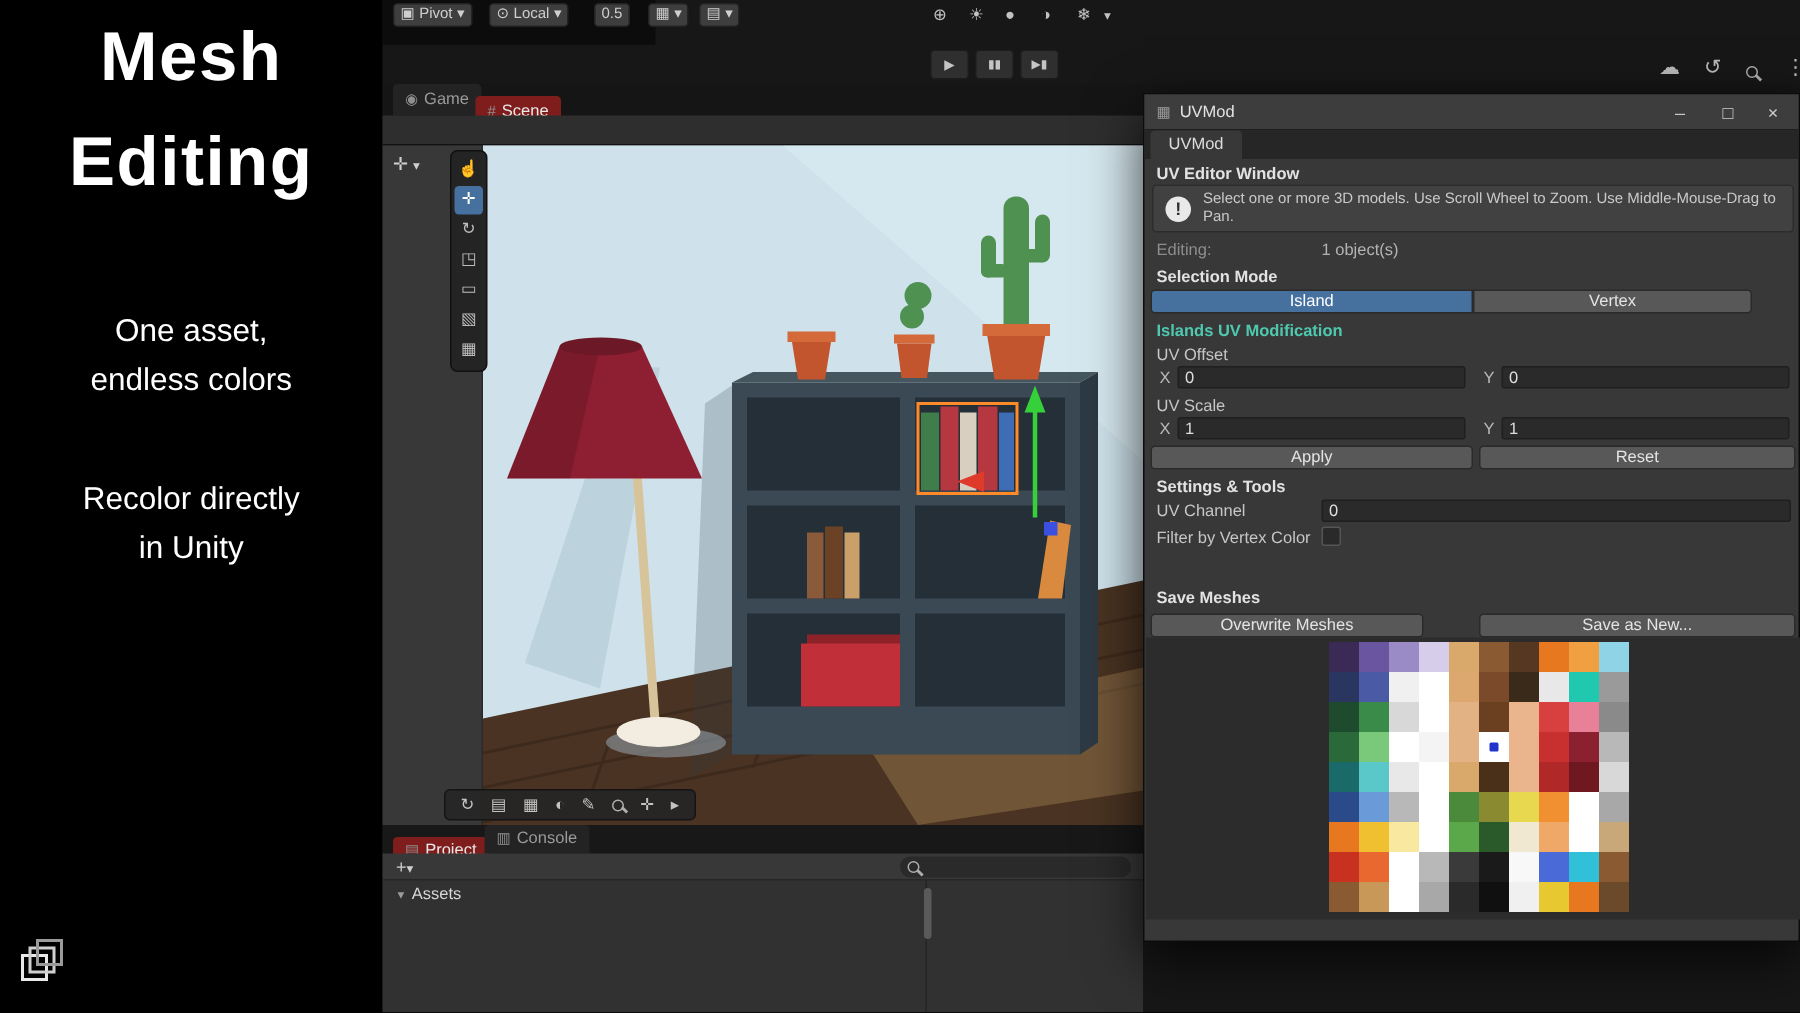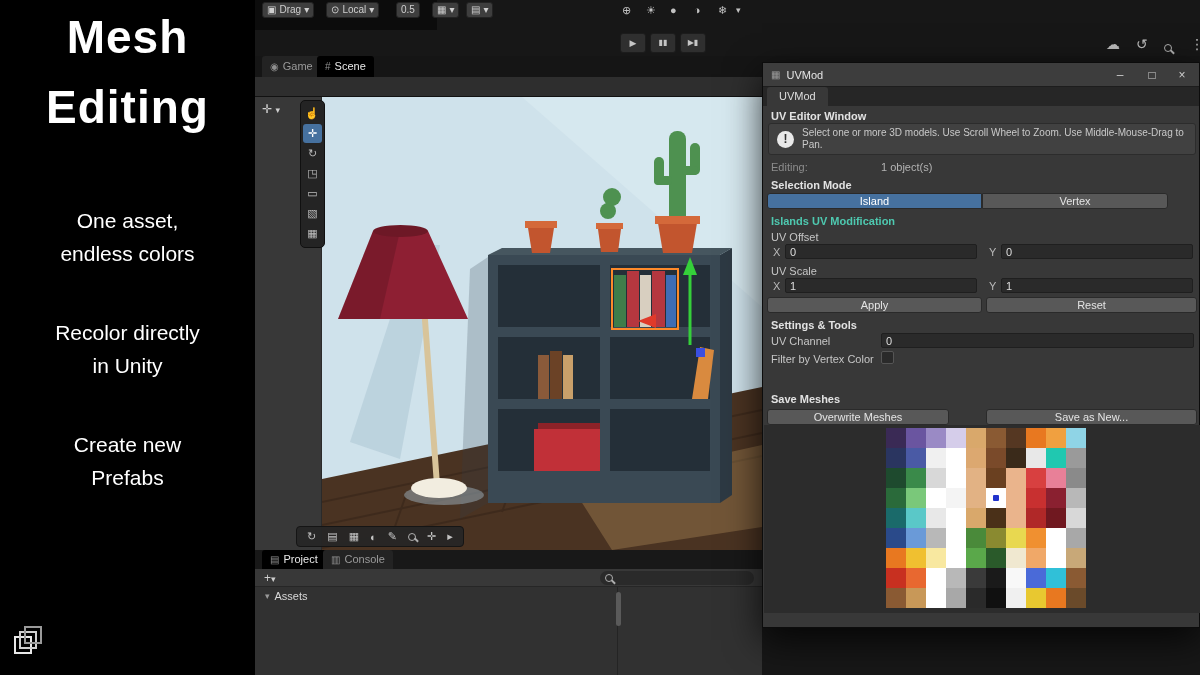--- a/index.html
+++ b/index.html
@@ -19,21 +19,21 @@
   .layers i:nth-child(3){left:10px;top:0;border-color:#9a9a9a;}
 
   
   .editor-bg{left:255px;top:0;width:945px;height:675px;background:#171717;}
   .top-black{left:255px;top:0;width:182px;height:30px;background:#0c0c0c;}
   .playbar-btn{position:absolute;top:33px;width:26px;height:20px;background:#2f2f2f;border:1px solid #1c1c1c;
                border-radius:3px;color:#c5c5c5;font-size:9px;text-align:center;line-height:18px;}
   .top-ico{position:absolute;top:36px;color:#b9b9b9;font-size:14px;line-height:16px;}
   .tabstrip{left:255px;top:56px;width:945px;height:21px;background:#151515;}
   .tab{position:absolute;top:0;height:21px;font-size:11px;line-height:21px;padding:0 8px;color:#9a9a9a;background:#232323;border-radius:3px 3px 0 0;}
-  .tab.active{background:#000000;color:#e8e8e8;}
+  .tab.active{background:#7f1d1d;color:#e8e8e8;margin-top:8px;}
   .tab .tico{margin-right:4px;font-size:10px;color:#8f8f8f;}
   .scenetoolbar{left:255px;top:77px;width:507px;height:20px;background:#2e2e2e;border-bottom:1px solid #121212;}
   .tb-btn{position:absolute;top:2px;height:16px;background:#3e3e3e;border:1px solid #232323;border-radius:3px;
           color:#cfcfcf;font-size:10px;line-height:14px;padding:0 4px;display:flex;align-items:center;gap:3px;}
   .tb-ico{position:absolute;top:2px;color:#c2c2c2;font-size:11px;line-height:16px;}
   .left-strip{left:255px;top:97px;width:67px;height:453px;background:#383838;border-right:1px solid #2a2a2a;}
   .move-ctl{position:absolute;left:262px;top:102px;color:#cfcfcf;font-size:12px;}
   .tool-palette{left:300px;top:100px;width:25px;height:148px;background:#242424;border:1px solid #101010;border-radius:5px;
                 display:flex;flex-direction:column;align-items:center;padding:3px 0;gap:1px;z-index:3;}
   .tool{width:19px;height:19px;color:#bdbdbd;font-size:11px;text-align:center;line-height:19px;border-radius:3px;}
@@ -97,24 +97,20 @@
     <div class="title" style="top:10px">Mesh</div>
     <div class="title" style="top:80px">Editing</div>
     <div class="bullet" style="top:204px">
       <div>One asset,</div>
       <div>endless colors</div>
     </div>
     <div class="bullet" style="top:316px">
       <div>Recolor directly</div>
       <div>in Unity</div>
     </div>
-    <div class="bullet" style="top:428px">
-      <div>Create new</div>
-      <div>Prefabs</div>
-    </div>
     <div class="layers">
         <i></i>
         <i></i>
         <i></i>
       </div>
   </div>
 
   <div class="abs editor-bg"></div>
   <div class="abs top-black"></div>
 
@@ -132,21 +128,21 @@
       <span class="tico">◉</span><span>Game</span>
     </div>
     <div class="tab active" style="left:62px">
       <span class="tico">#</span><span>Scene</span>
     </div>
   </div>
 
   <div class="abs scenetoolbar"></div>
   <div class="tb-btn" style="left:262px">
     <span>▣</span>
-    <span>Drag</span>
+    <span>Pivot</span>
     <span>▾</span>
   </div>
   <div class="tb-btn" style="left:326px">
     <span>⊙</span>
     <span>Local</span>
     <span>▾</span>
   </div>
   <div class="tb-btn" style="left:396px">
     <span>0.5</span>
   </div>

